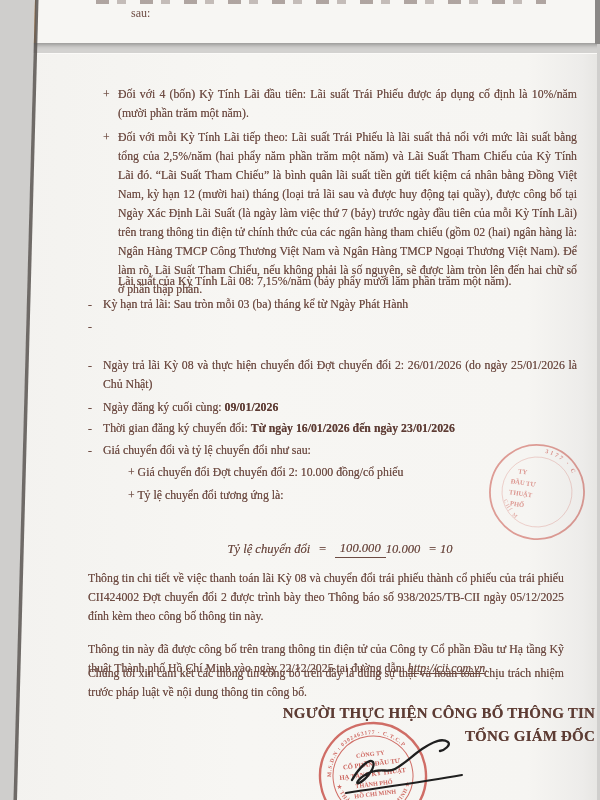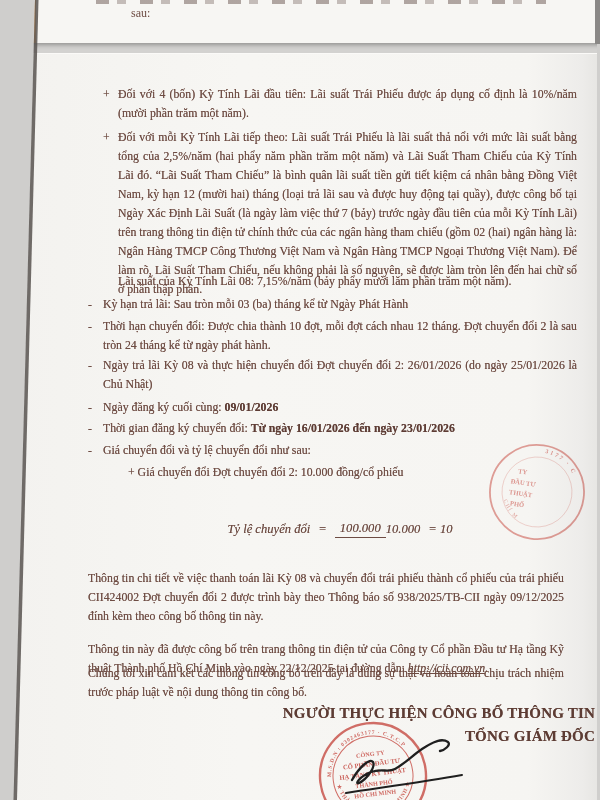--- a/index.html
+++ b/index.html
@@ -29,21 +29,21 @@
   
   .txt{position:absolute;z-index:2;font-size:11.8px;line-height:19px;color:#6e4c43;
        text-shadow:0 0 .5px rgba(110,76,67,.75);}
   .just{text-align:justify;}
   .hang{padding-left:15px;}
   .hang .mk{position:absolute;left:0;top:0;}
   .hang30{padding-left:15px;}
   .hang30 .mk{position:absolute;left:0;top:0;}
   .b{font-weight:bold;color:#5d3c34;}
   .formula{display:flex;align-items:center;justify-content:center;gap:8px;
-           font-style:italic;font-size:12.6px;}
+           font-style:italic;font-size:12.6px;margin-top:20px;}
   .frac{display:inline-flex;flex-direction:row;align-items:center;line-height:15px;}
   .frac .num{border-bottom:1.2px solid #6e4c43;padding:0 5px 1px;}
   .frac .den{padding-top:1px;}
   .url{font-style:italic;text-decoration:underline;}
   .heading{font-weight:bold;font-size:15px;color:#5d3c34;text-align:right;letter-spacing:.2px;}
   
   .stamp{position:absolute;z-index:4;mix-blend-mode:multiply;}
   .sig{position:absolute;z-index:5;}
 </style>
 </head>
@@ -74,21 +74,20 @@
 
   <div class="txt" style="left:118px;top:272px;width:444px;">Lãi suất của Kỳ Tính Lãi 08: 7,15%/năm (bảy phẩy mười lăm phần trăm một năm).</div>
 
   <div class="txt hang" style="left:88px;top:295px;width:474px;">
     <span class="mk">-</span>
     <span>Kỳ hạn trả lãi: Sau tròn mỗi 03 (ba) tháng kể từ Ngày Phát Hành</span>
   </div>
 
   <div class="txt just hang" style="left:88px;top:317px;width:474px;">
     <span class="mk">-</span>
-    <span>Thời hạn chuyển đổi: Được chia thành 10 đợt, mỗi đợt cách nhau 12 tháng. Đợt chuyển đổi 2 là sau tròn 24 tháng kể từ ngày phát hành.</span>
   </div>
 
   <div class="txt just hang" style="left:88px;top:356px;width:474px;">
     <span class="mk">-</span>
     <span>Ngày trả lãi Kỳ 08 và thực hiện chuyển đổi Đợt chuyển đổi 2: 26/01/2026 (do ngày 25/01/2026 là Chủ Nhật)</span>
   </div>
 
   <div class="txt hang" style="left:88px;top:398px;width:474px;">
     <span class="mk">-</span>
     <span>Ngày đăng ký cuối cùng: </span><span class="b">09/01/2026</span>
@@ -102,33 +101,37 @@
   <div class="txt hang" style="left:88px;top:441px;width:474px;">
     <span class="mk">-</span>
     <span>Giá chuyển đổi và tỷ lệ chuyển đổi như sau:</span>
   </div>
 
   <div class="txt" style="left:128px;top:463px;width:434px;">
     <span>+</span>
     <span>Giá chuyển đổi Đợt chuyển đổi 2: 10.000 đồng/cổ phiếu</span>
   </div>
 
+  <div class="txt" style="left:128px;top:486px;width:434px;">
+    <span>+</span>
+    <span>Tỷ lệ chuyển đổi tương ứng là:</span>
+  </div>
 
   <div class="txt formula" style="left:88px;top:508px;width:474px;height:42px;padding-left:30px;box-sizing:border-box;">
     <span>Tỷ lệ chuyển đổi</span>
     <span>=</span>
     <span class="frac">
       <span class="num">100.000</span>
       <span class="den">10.000</span>
     </span>
     <span>= 10</span>
   </div>
 
 
-  <div class="txt just" style="left:88px;top:569px;width:476px;">Thông tin chi tiết về việc thanh toán lãi Kỳ 08 và chuyển đổi trái phiếu thành cổ phiếu của trái phiếu CII424002 Đợt chuyển đổi 2 được trình bày theo Thông báo số 938/2025/TB-CII ngày 09/12/2025 đính kèm theo công bố thông tin này.</div>
+  <div class="txt just" style="left:88px;top:569px;width:476px;">Thông tin chi tiết về việc thanh toán lãi Kỳ 08 và chuyển đổi trái phiếu thành cổ phiếu của trái phiếu CII424002 Đợt chuyển đổi 2 được trình bày theo Thông báo số 938/2025/TB-CII ngày 05/12/2025 đính kèm theo công bố thông tin này.</div>
 
   <div class="txt just" style="left:88px;top:640px;width:476px;">
     <span>Thông tin này đã được công bố trên trang thông tin điện tử của Công ty Cổ phần Đầu tư Hạ tầng Kỹ thuật Thành phố Hồ Chí Minh vào ngày 22/12/2025 tại đường dẫn: </span><span class="url">http://cii.com.vn</span><span>.</span>
   </div>
 
   <div class="txt just" style="left:88px;top:664px;width:476px;">Chúng tôi xin cam kết các thông tin công bố trên đây là đúng sự thật và hoàn toàn chịu trách nhiệm trước pháp luật về nội dung thông tin công bố.</div>
 
   <div class="txt heading" style="left:235px;top:704px;width:360px;">NGƯỜI THỰC HIỆN CÔNG BỐ THÔNG TIN</div>
   <div class="txt heading" style="left:235px;top:727px;width:360px;">TỔNG GIÁM ĐỐC</div>
 

